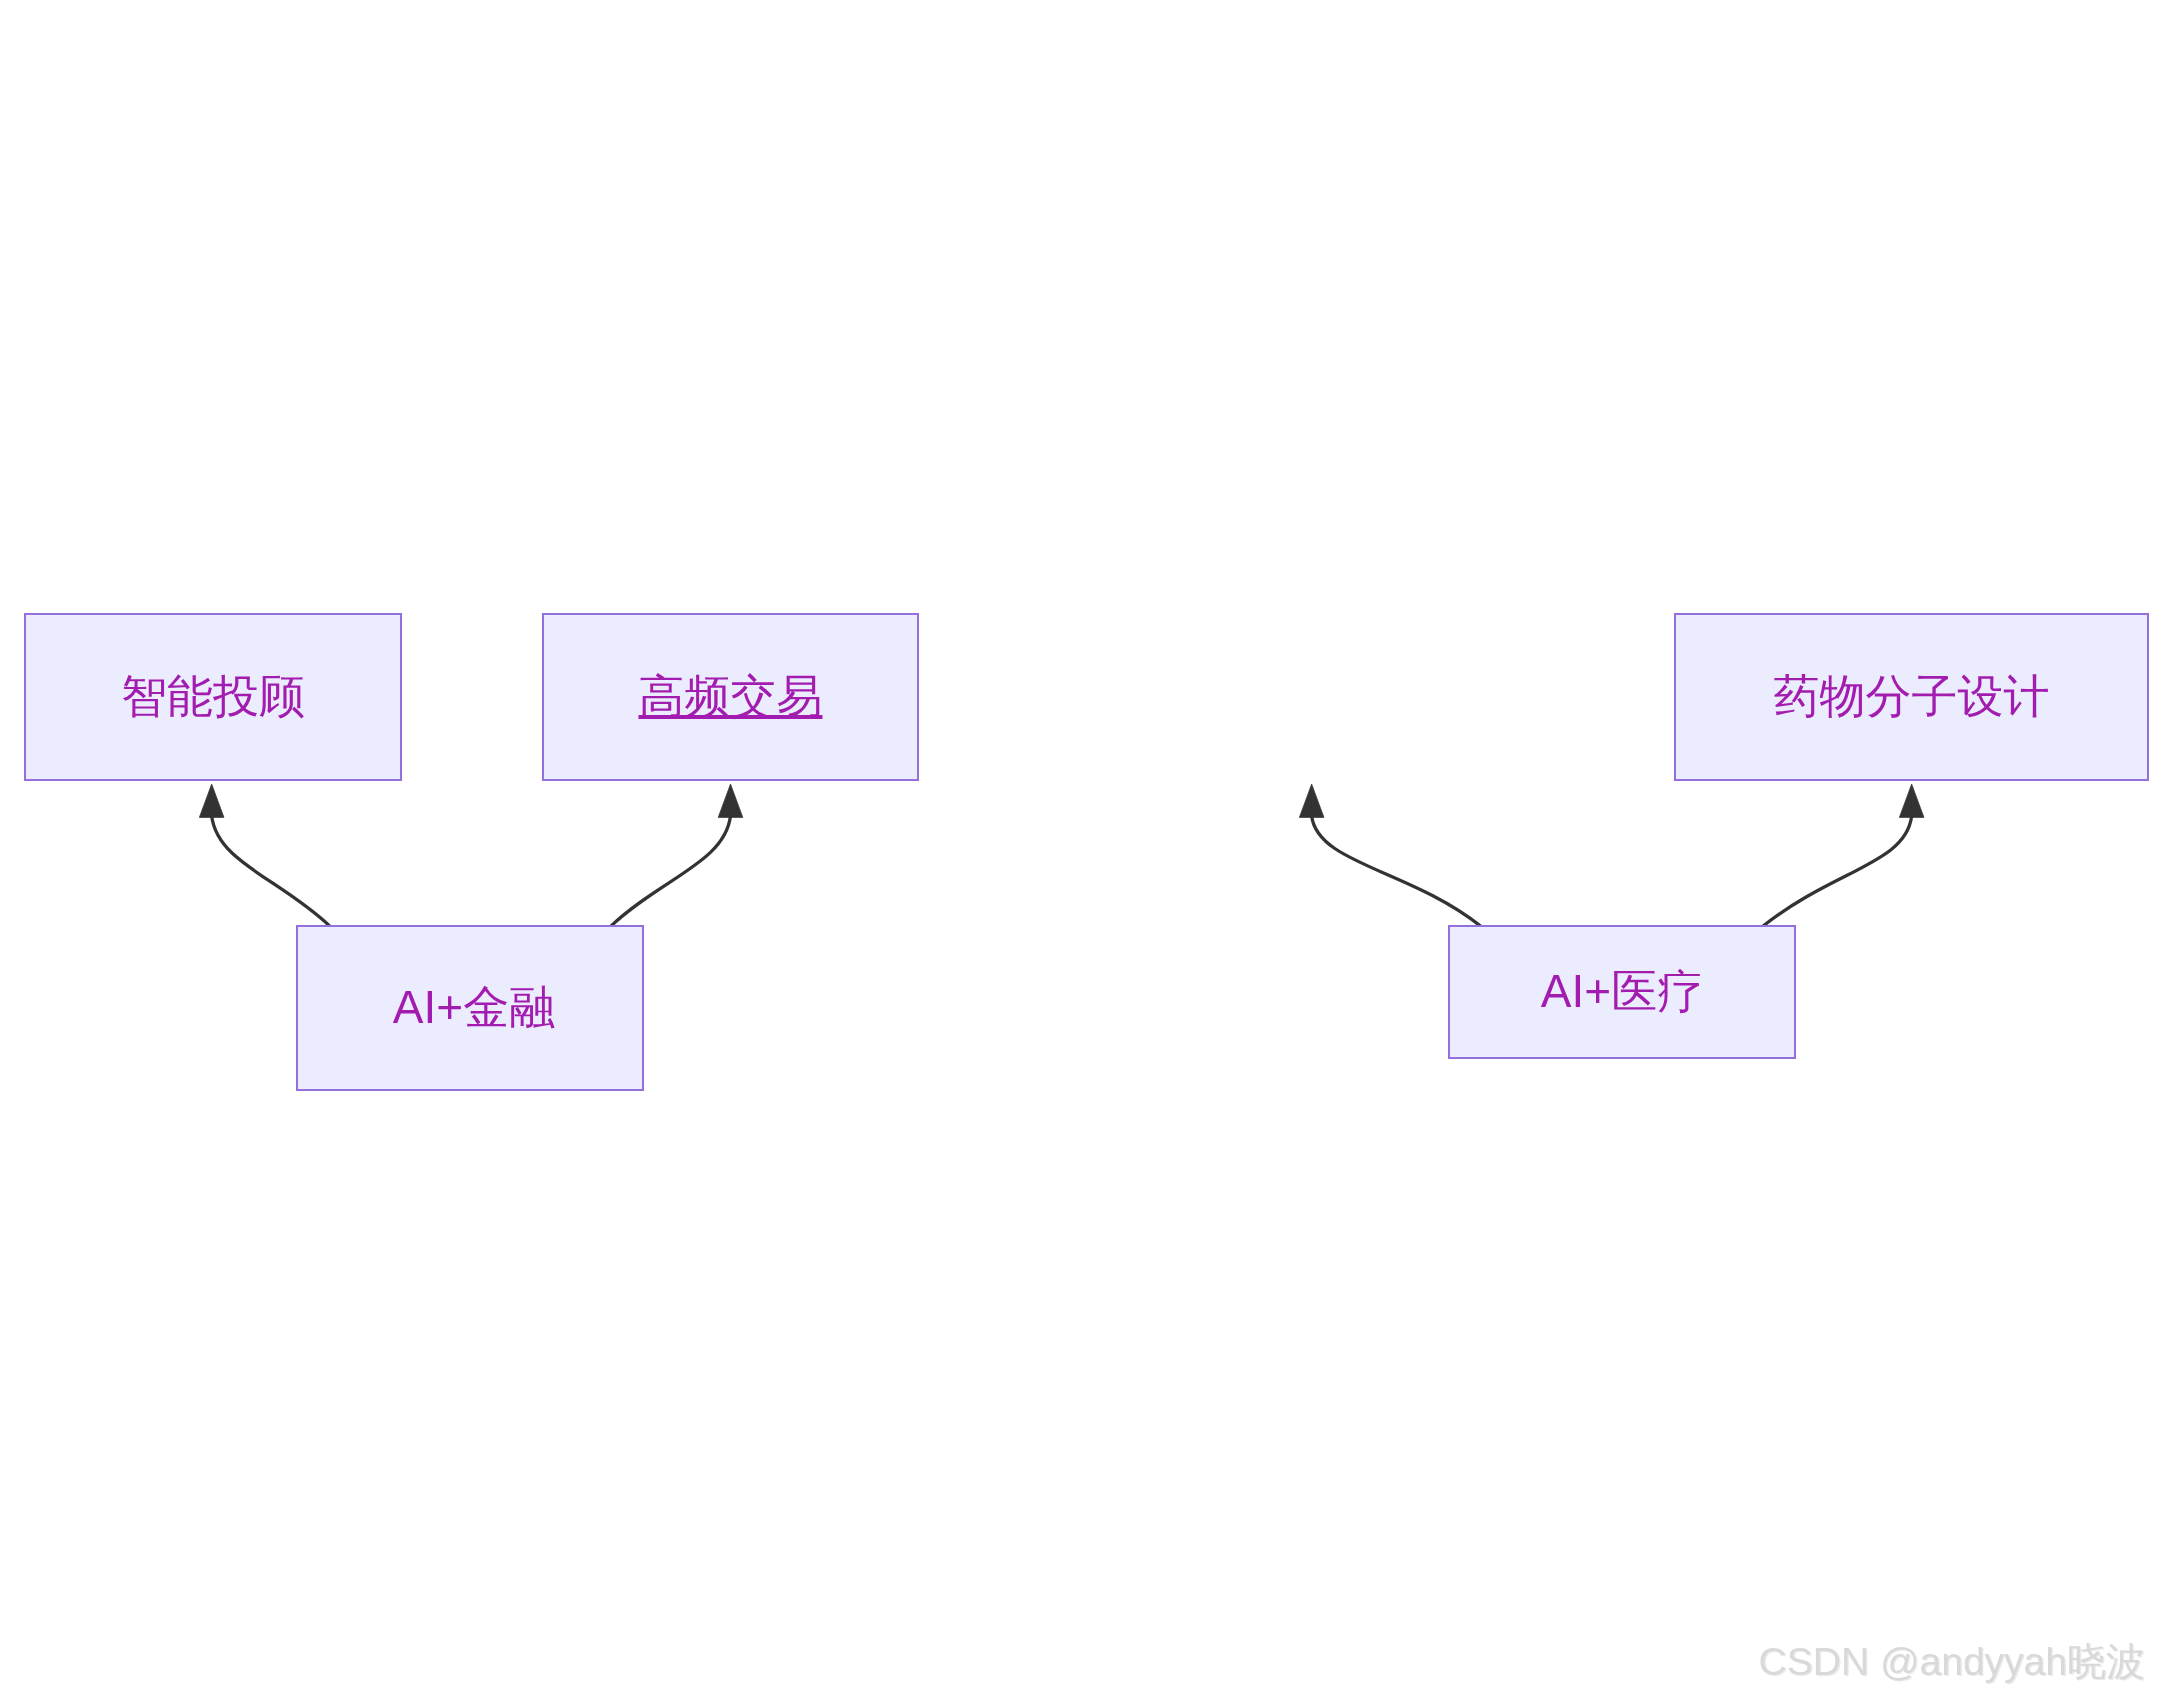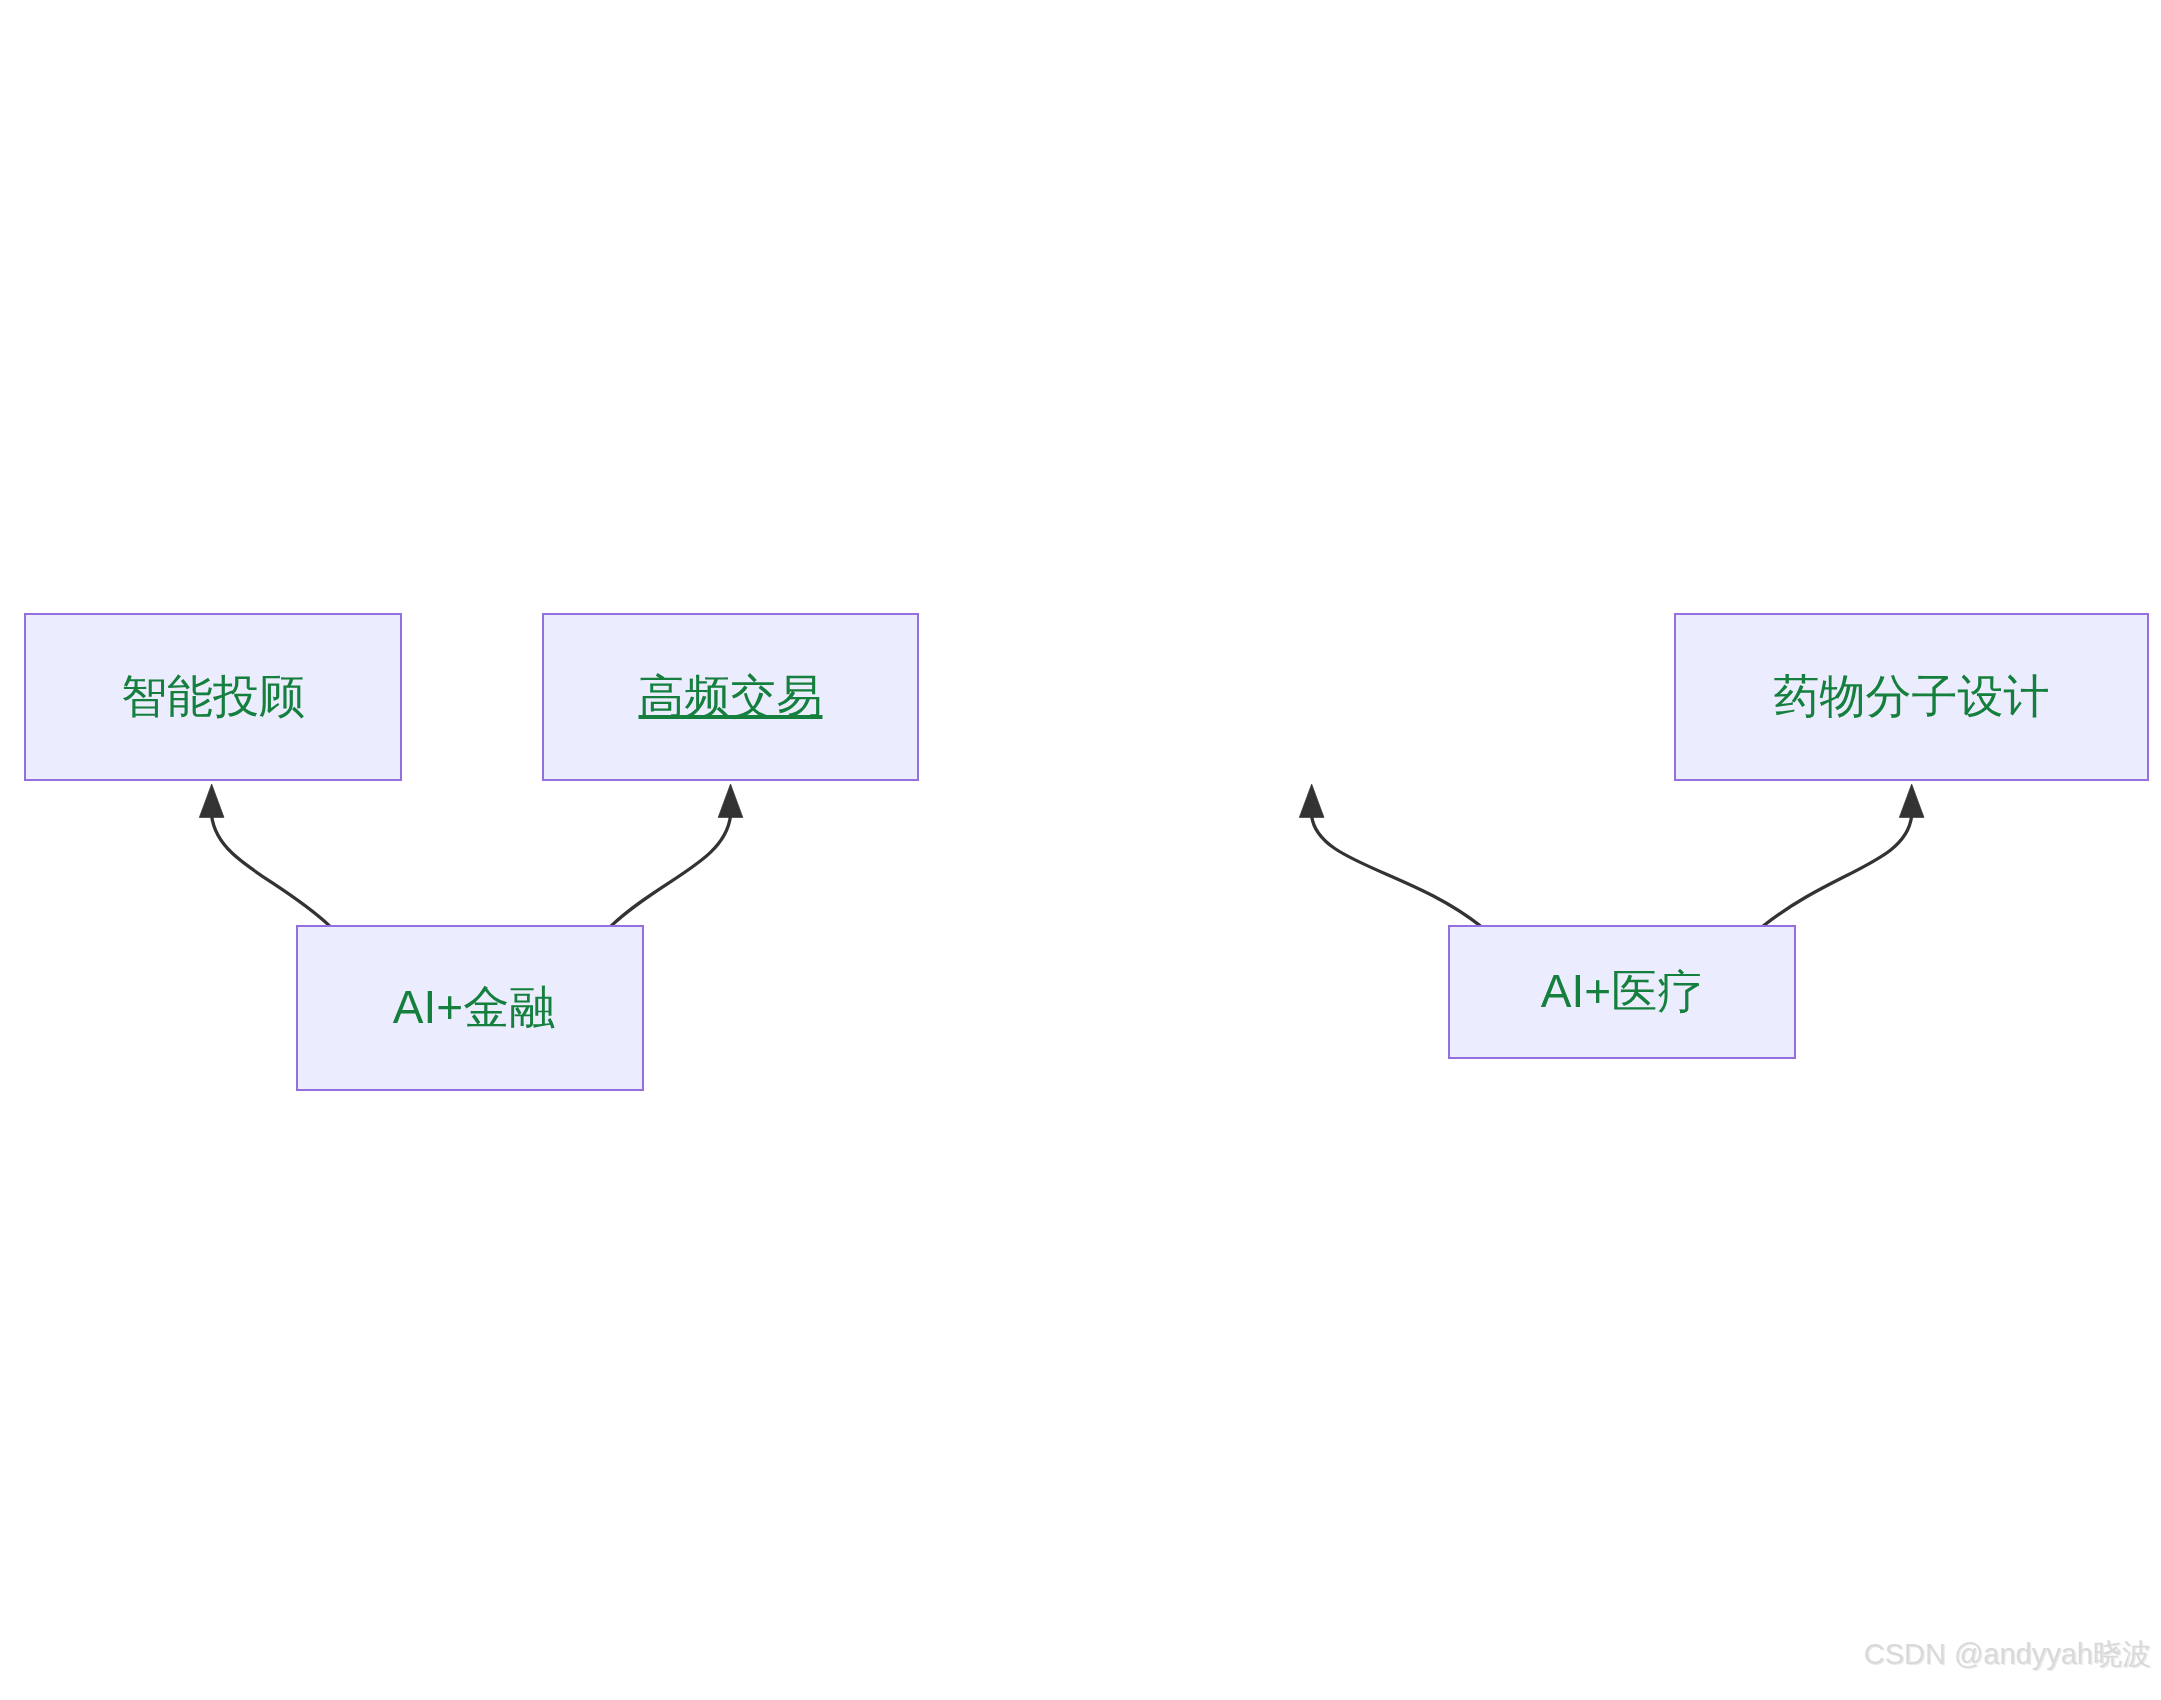--- a/index.html
+++ b/index.html
@@ -20,38 +20,38 @@
     left: 0;
     top: 0;
     width: 2161px;
     height: 1700px;
   }
   .node {
     position: absolute;
     box-sizing: border-box;
     background: #ECECFF;
     border: 2.9px solid #9370DB;
-    color: #15803d;
+    color: #a21caf;
     display: flex;
     align-items: center;
     justify-content: center;
     font-size: 46px;
     white-space: nowrap;
   }
   .node-zhineng-tougu        { left: 24px;   top: 613px;  width: 378px; height: 168px; }
   .node-gaopin-jiaoyi        { left: 542px;  top: 613px;  width: 377px; height: 168px; text-decoration: underline; }
   .node-bingli-yingxiang     { left: 1074px; top: 613px;  width: 475px; height: 168px; }
   .node-yaowu-fenzi          { left: 1674px; top: 613px;  width: 475px; height: 168px; }
   .node-ai-jinrong           { left: 296px;  top: 925px; width: 348px; height: 166px; padding-left: 8px; }
   .node-ai-yiliao            { left: 1448px; top: 925px; width: 348px; height: 134px; }
   .watermark {
     position: absolute;
-    right: 10px;
+    right: 16px;
     top: 1635px;
-    font-size: 29px;
+    font-size: 39px;
     color: #d9d9d9;
     text-shadow: 1.4px 1.4px 0.7px #e9e9e9;
     white-space: nowrap;
   }
 </style>
 </head>
 <body>
 
 <div class="canvas">
 

